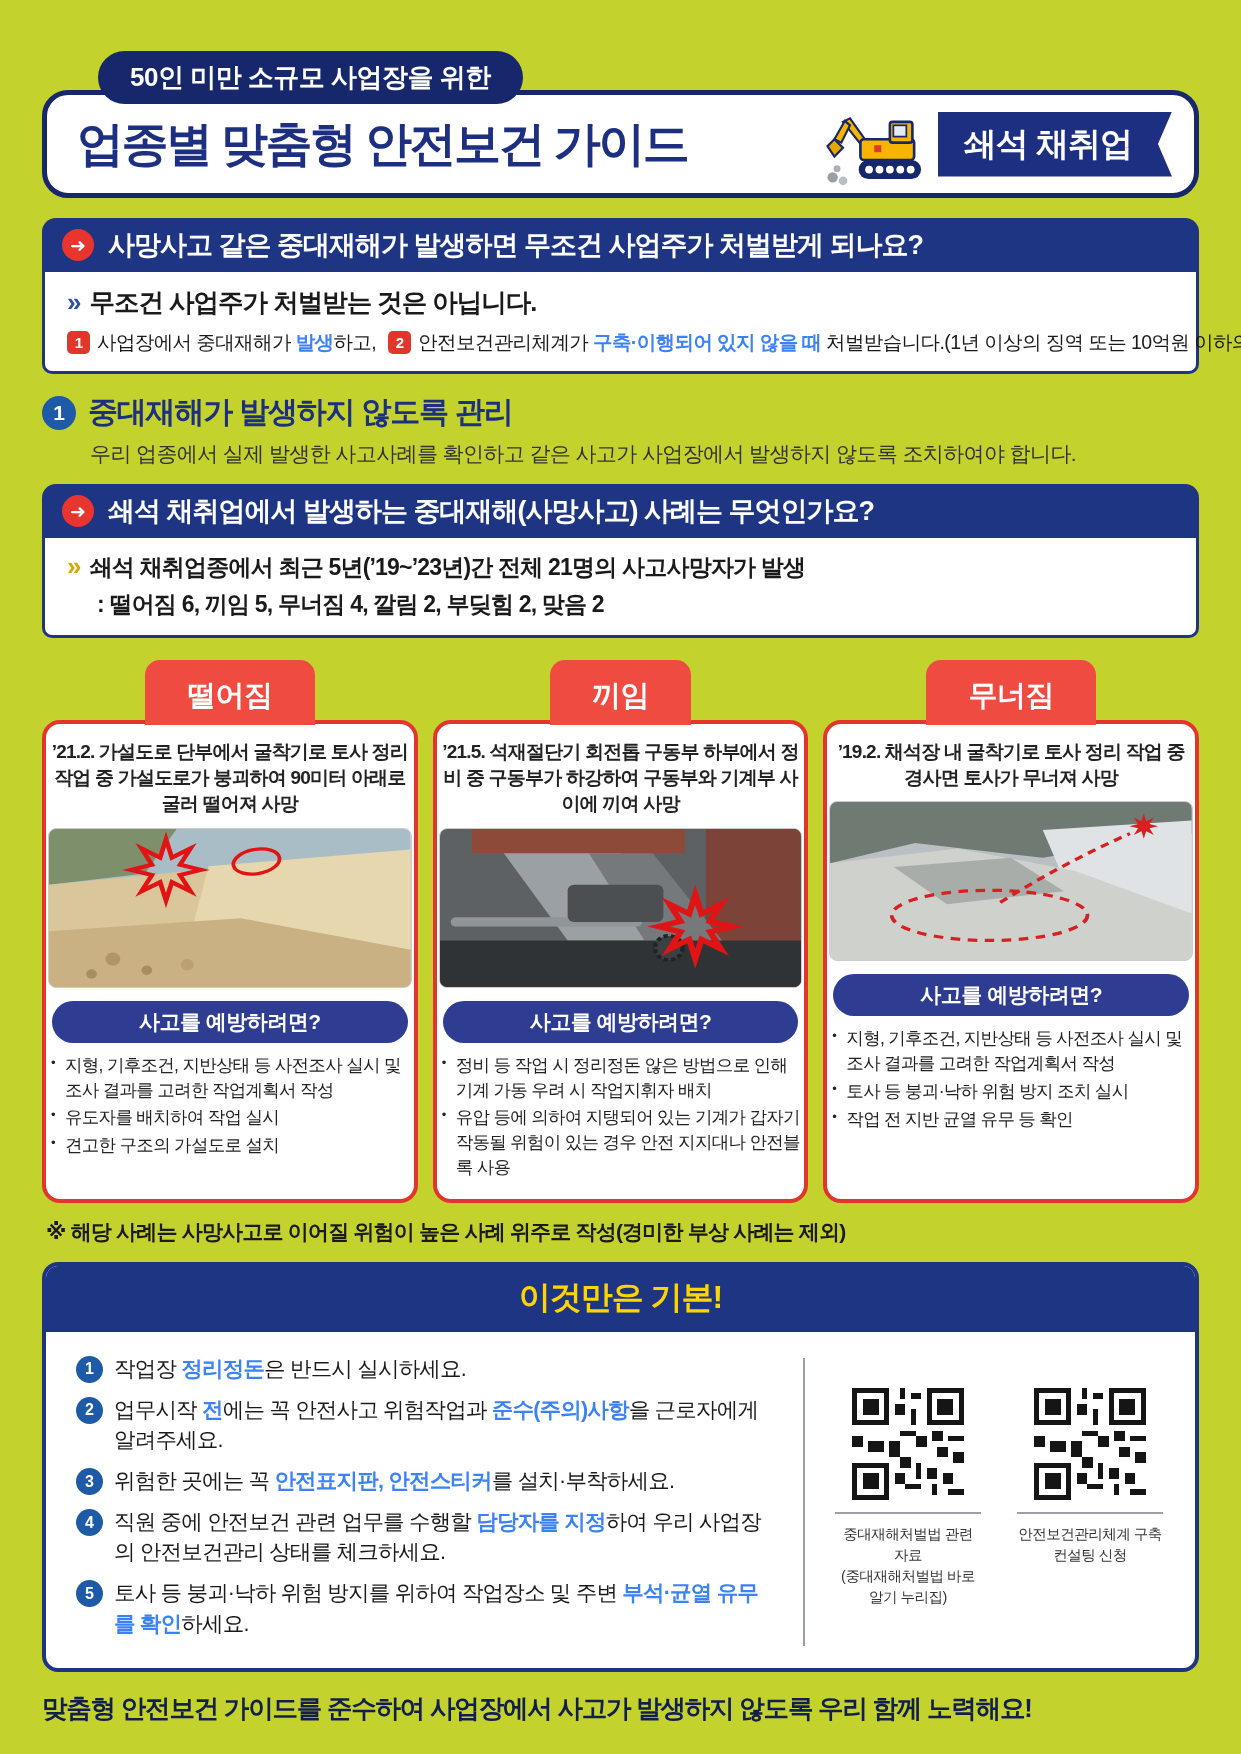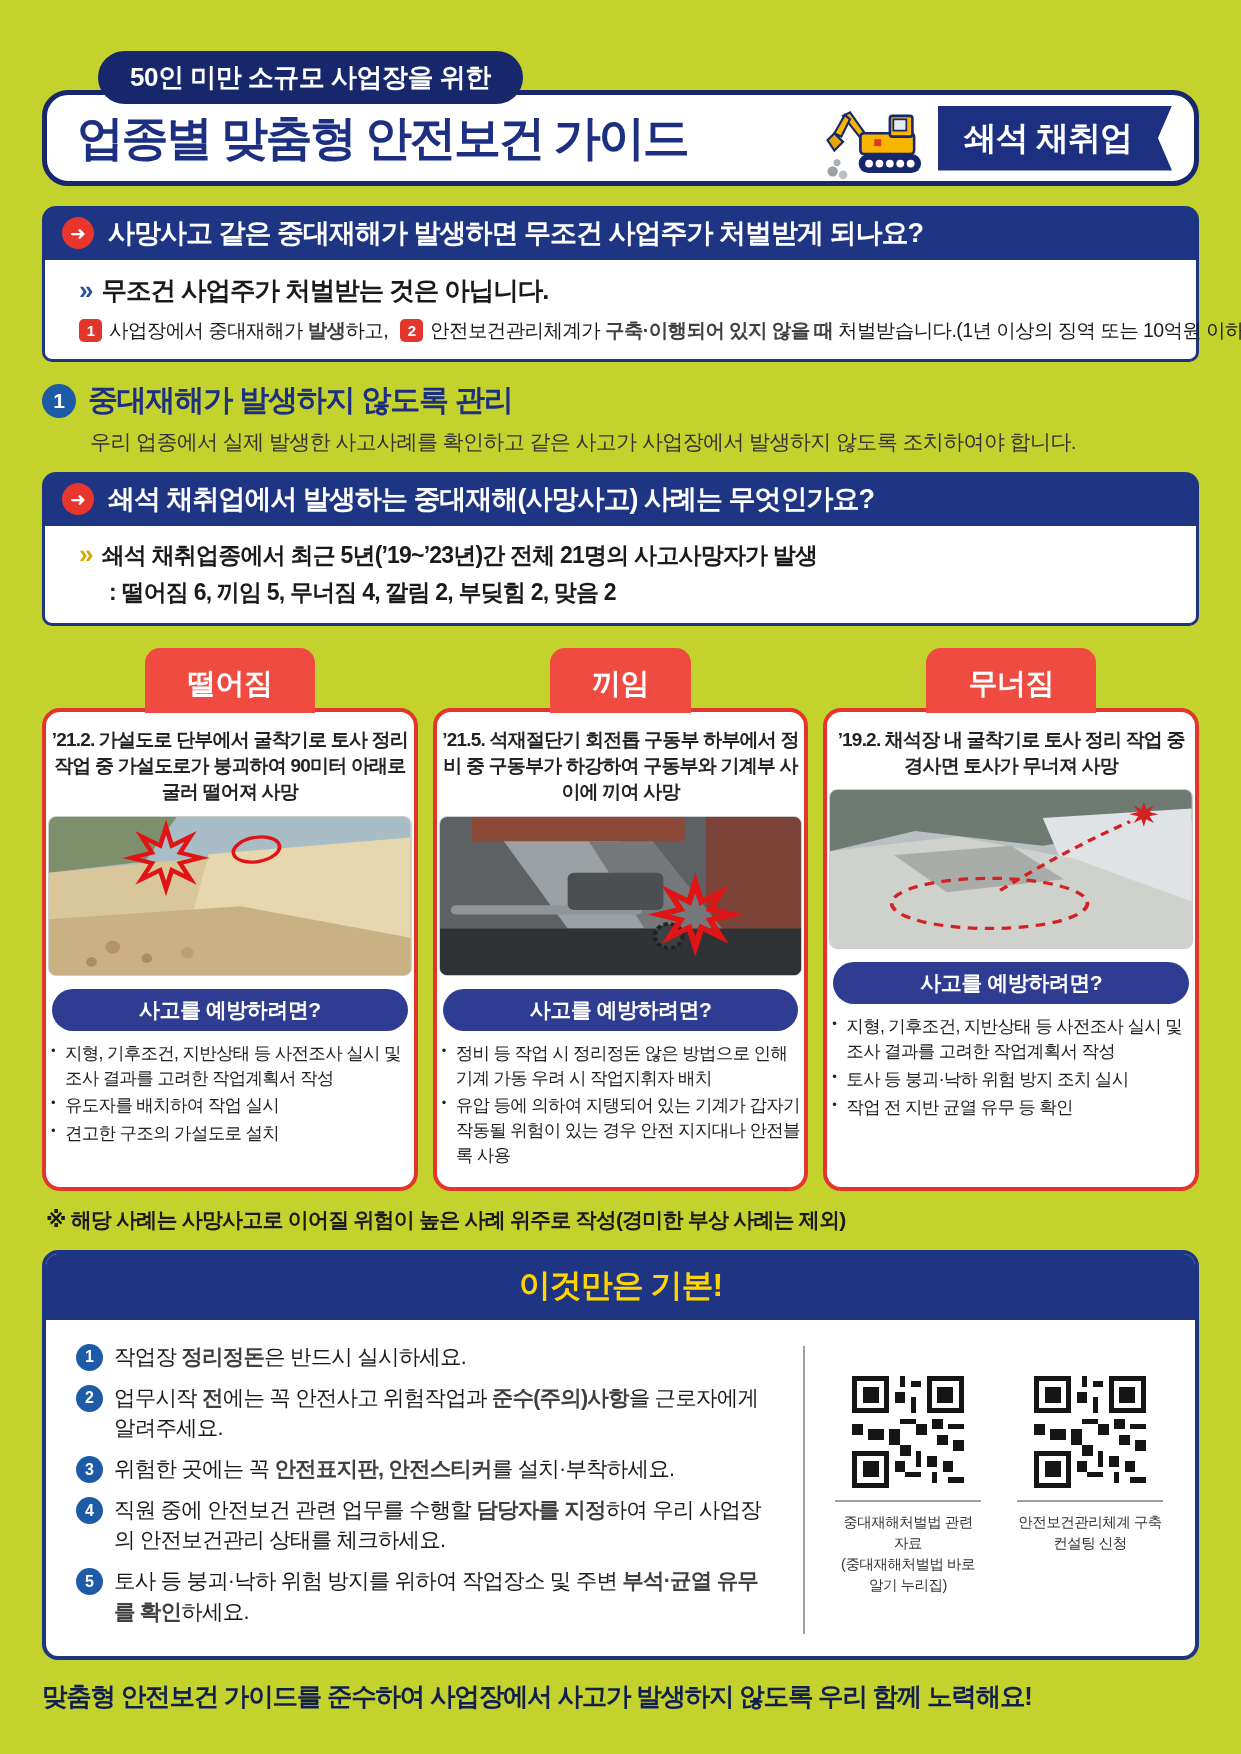--- a/index.html
+++ b/index.html
@@ -13,21 +13,21 @@
   .poster{position:relative;width:1241px;height:1754px;overflow:hidden;box-sizing:border-box;padding:34px 42px 0;}
 
   
   .top-pill{
     display:inline-block;position:relative;z-index:2;
     background:#17276b;color:#fff;font-weight:800;font-size:26px;
     padding:9px 32px;border-radius:999px;margin:17px 0 -16px 56px;letter-spacing:-0.5px;
   }
   .title-box{
     background:#fff;border:5px solid #17276b;border-radius:26px;
-    height:96px;display:flex;align-items:center;padding:0 22px 0 30px;box-sizing:border-box;
+    height:108px;display:flex;align-items:center;padding:0 22px 0 30px;box-sizing:border-box;
   }
   .main-title{
     margin:0;margin-right:auto;color:#1d2f80;font-size:47px;font-weight:900;letter-spacing:-2.5px;white-space:nowrap;
   }
   .excavator{width:104px;height:82px;flex:none;margin:6px 10px 0 6px;}
   .ribbon{
     flex:none;background:#1d2f80;color:#fff;font-size:33px;font-weight:900;letter-spacing:-1px;
     padding:10px 40px 10px 26px;white-space:nowrap;
     clip-path:polygon(0 0,100% 0,94% 50%,100% 100%,0 100%);
   }
@@ -38,36 +38,36 @@
     background:#1e3583;border-radius:14px 14px 0 0;
     display:flex;align-items:center;gap:14px;padding:9px 20px;
   }
   .arrow-circle{
     width:32px;height:32px;flex:none;border-radius:50%;background:#e8362e;color:#fff;
     display:flex;align-items:center;justify-content:center;font-size:19px;font-weight:900;
   }
   .qtext{color:#fff;font-size:27px;font-weight:900;letter-spacing:-1px;white-space:nowrap;}
   .qbox{
     background:#fff;border:3px solid #1e3583;border-top:none;border-radius:0 0 10px 10px;
-    padding:13px 34px 15px;
+    padding:13px 22px 15px;
   }
   .chev{font-weight:900;font-size:26px;margin-right:9px;}
   .chev.blue{color:#2b50a5;}
   .chev.gold{color:#d9a800;}
   .answer-head{font-size:25.5px;font-weight:800;color:#1a1a1a;letter-spacing:-1px;}
   .cond-line{margin-top:9px;font-size:19.5px;letter-spacing:-0.6px;color:#1a1a1a;display:flex;align-items:center;flex-wrap:nowrap;white-space:nowrap;}
   .badge{
     flex:none;width:23px;height:23px;border-radius:5px;background:#e2362c;color:#fff;
     display:inline-flex;align-items:center;justify-content:center;
     font-size:15px;font-weight:800;margin-right:7px;
   }
   .badge + span{white-space:pre;}
   .cond-line > span{white-space:pre;}
   .badge.second{margin-left:12px;}
-  .redtext{color:#404040;font-weight:800;}
+  .redtext{color:#3b82f6;font-weight:800;}
 
   
   .sec1{margin-top:18px;}
   .sec1-head{display:flex;align-items:center;gap:12px;}
   .num-circle{
     width:34px;height:34px;flex:none;border-radius:50%;background:#1d5ba6;color:#fff;
     display:flex;align-items:center;justify-content:center;font-size:21px;font-weight:900;
   }
   .sec1-title{font-size:30px;font-weight:900;color:#1d2f80;letter-spacing:-1.2px;}
   .sec1-desc{margin:7px 0 0 48px;font-size:21px;color:#333;letter-spacing:-0.6px;}

